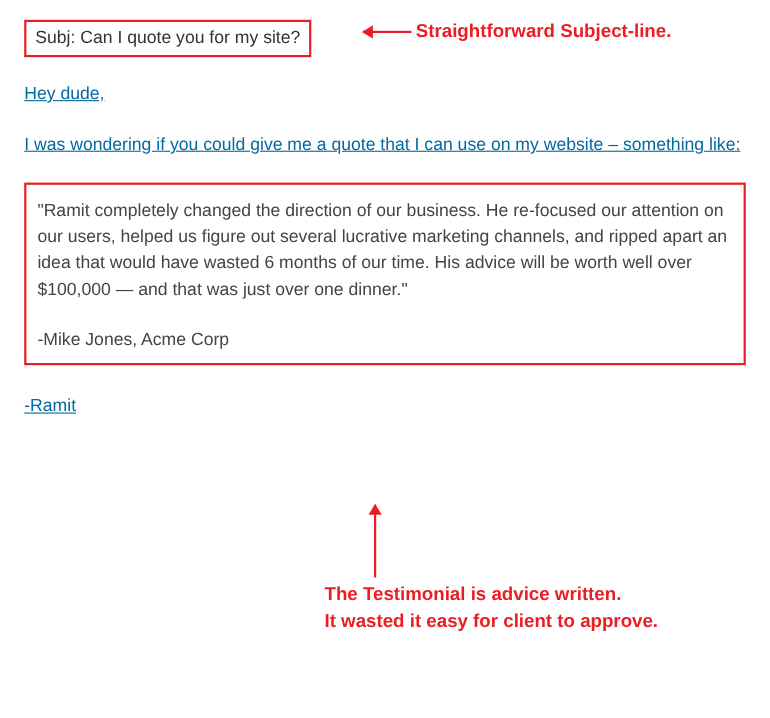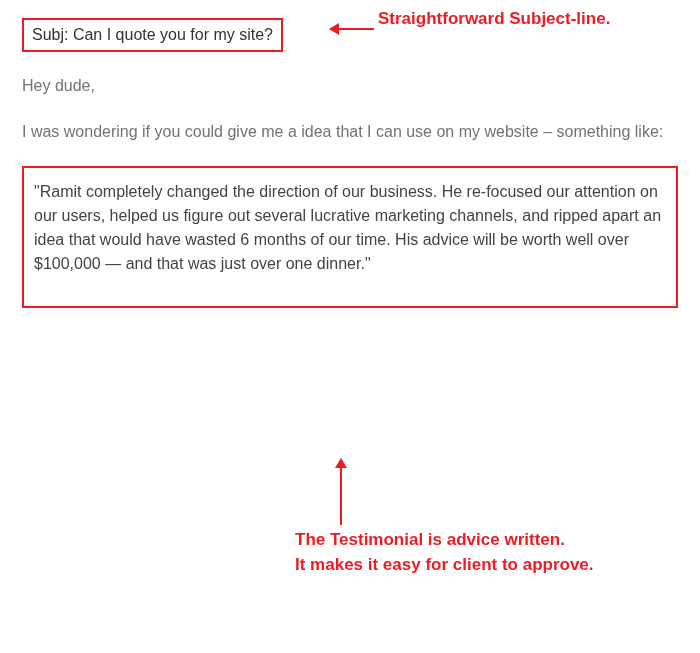--- a/index.html
+++ b/index.html
@@ -19,42 +19,43 @@
       position: relative;
     }
     .subject-box {
       border: 2px solid #ec1c24;
       padding: 3px 8px;
       display: inline-block;
       margin-bottom: 22px;
     }
     .para {
       margin-bottom: 22px;
-      color: #737373;
+      color: #0369a1;
+      text-decoration: underline;
     }
     .testimonial-box {
       border: 2px solid #ec1c24;
       padding: 12px 10px 8px 10px;
       margin-bottom: 4px;
     }
     .testimonial-quote {
       margin-bottom: 22px;
       color: #444;
     }
     .testimonial-attrib {
       color: #444;
     }
     .annotation {
       color: #ec1c24;
       font-weight: 700;
       font-size: 17px;
       position: absolute;
     }
     .ann1 {
-      top: 6px;
+      top: 16px;
       left: 378px;
     }
     .ann2 {
       top: 528px;
       left: 295px;
       line-height: 1.45;
     }
     .arrow1 {
       position: absolute;
       top: 28px;
@@ -101,33 +102,35 @@
 
 <div class="body-block">
 
   <div class="subject-box">
     <span>Subj: Can I quote you for my site?</span>
   </div>
 
   <div class="para">Hey dude,</div>
 
 
-  <div class="para">I was wondering if you could give me a idea that I can use on my website – something like:</div>
+  <div class="para">I was wondering if you could give me a quote that I can use on my website – something like:</div>
 
   <div class="testimonial-box">
     <div class="testimonial-quote">"Ramit completely changed the direction of our business. He re-focused our attention on our users, helped us figure out several lucrative marketing channels, and ripped apart an idea that would have wasted 6 months of our time. His advice will be worth well over $100,000 — and that was just over one dinner."</div>
+    <div class="testimonial-attrib">-Mike Jones, Acme Corp</div>
   </div>
 
   <div class="spacer-after-box"></div>
 
 
 
+  <div class="para">-Ramit</div>
 
 </div>
 
 <div class="arrow1"></div>
 <div class="annotation ann1">Straightforward Subject-line.</div>
 
 <div class="arrow2"></div>
 <div class="annotation ann2">
   <span>The Testimonial is advice written.</span><br>
-  <span>It makes it easy for client to approve.</span>
+  <span>It wasted it easy for client to approve.</span>
 </div>
 
 </body></html>

